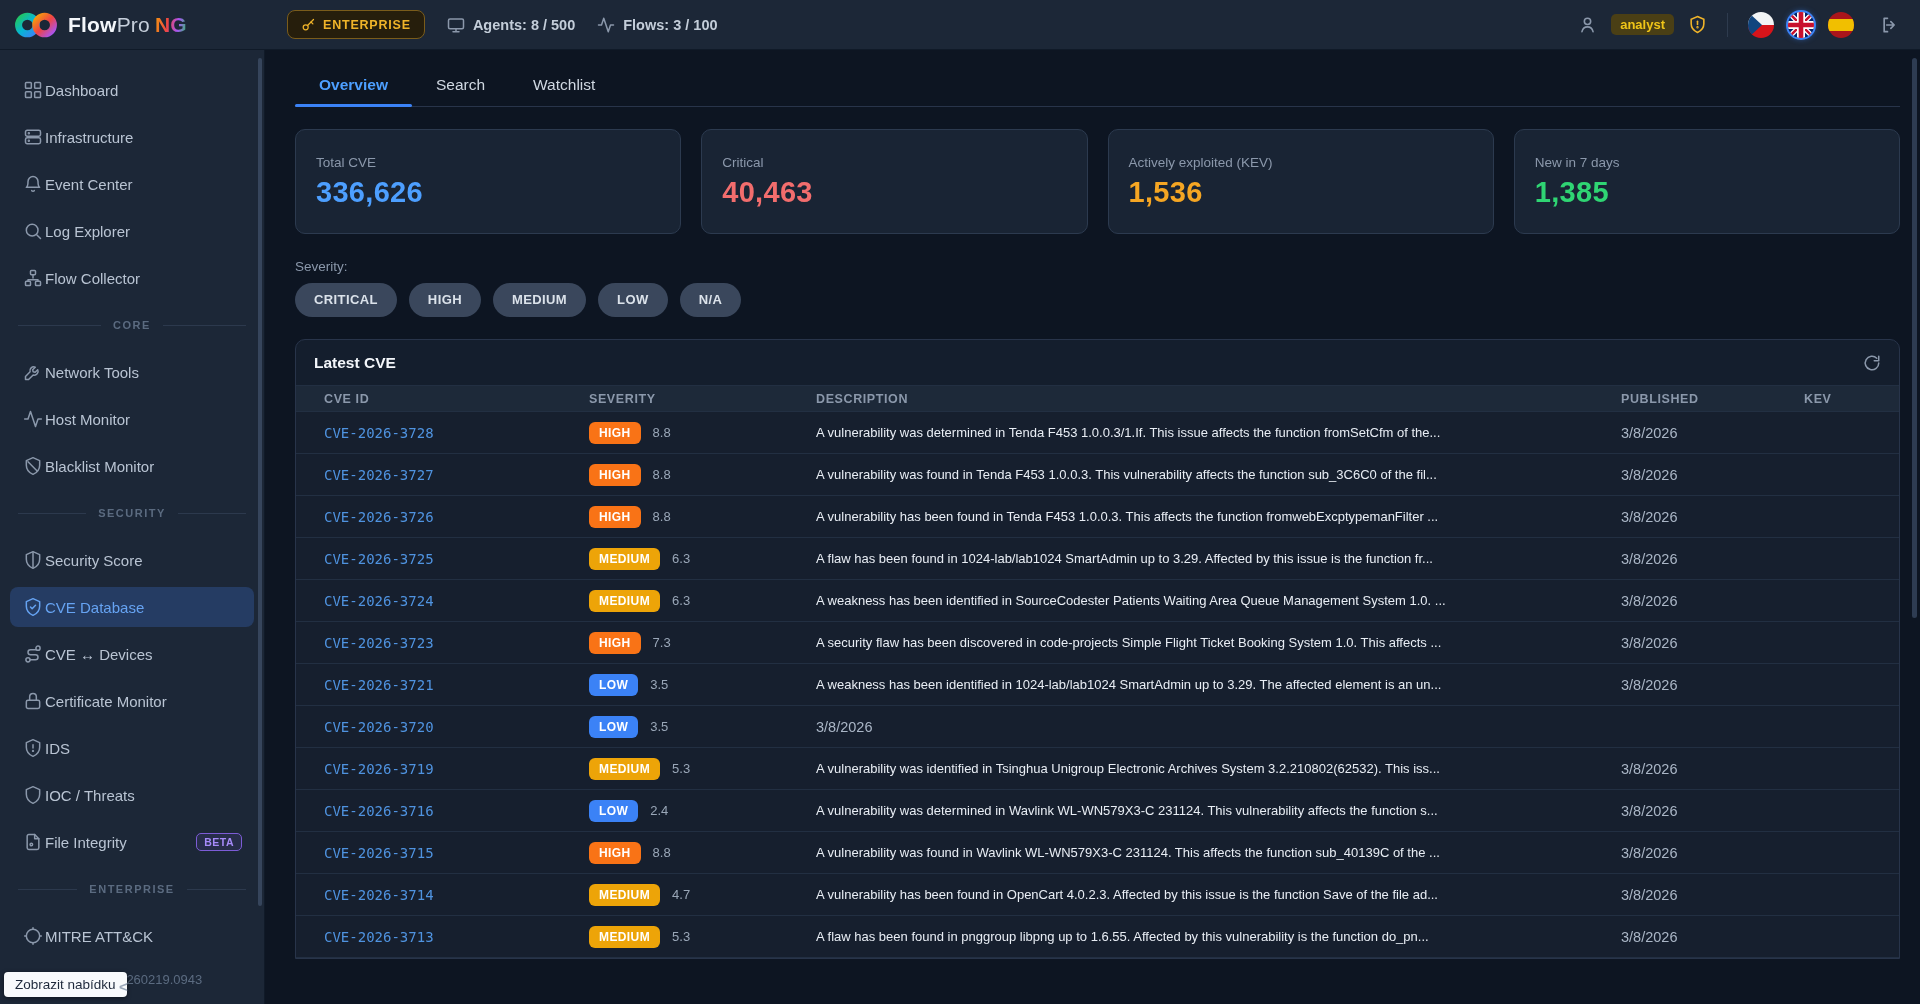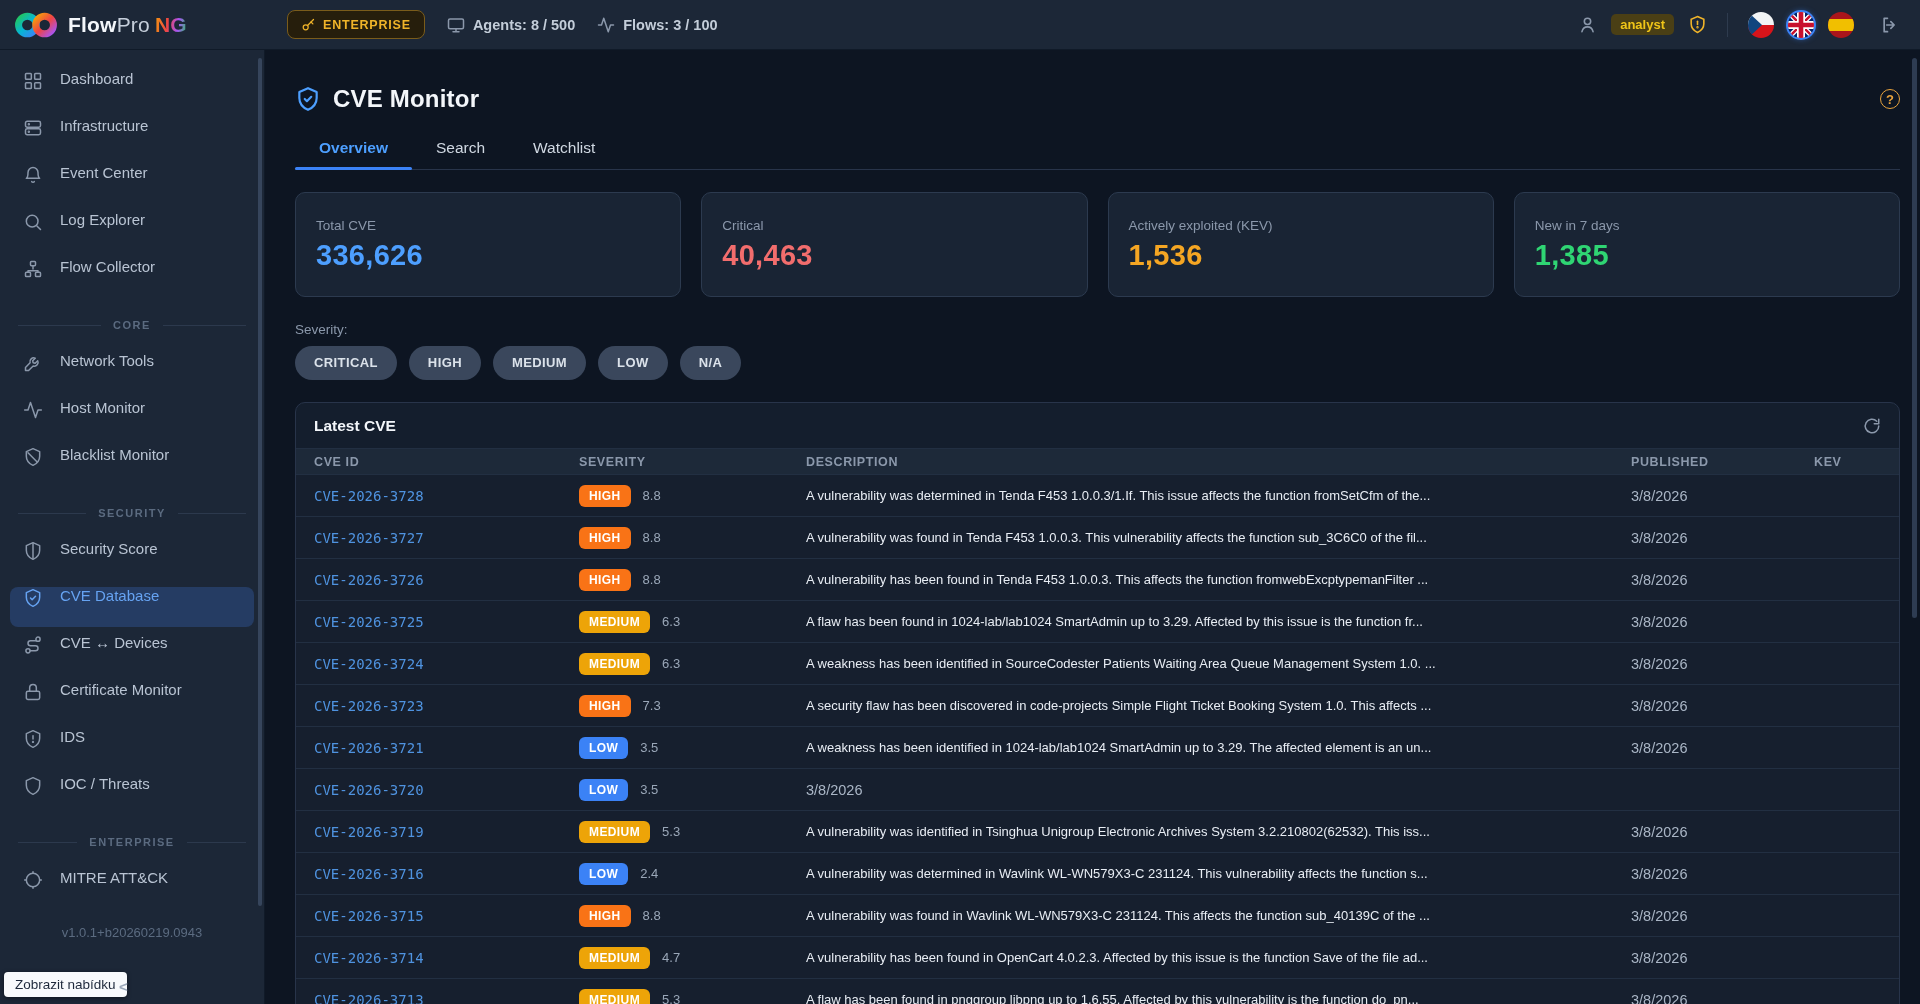--- a/index.html
+++ b/index.html
@@ -29,21 +29,21 @@
   .flag svg { display:block; }
   .flag.active { box-shadow:0 0 0 2px #3b82f6, 0 0 6px rgba(59,130,246,.8); }
   .icon-btn { display:flex; align-items:center; color:#8b98ab; cursor:pointer; }
 
   
   .layout { display:flex; flex:1; min-height:0; }
 
   
   .sidebar { width:265px; flex:0 0 265px; background:#1c2737; position:relative;
     padding-top:20px; border-right:1px solid #101a28; }
-  .nav-item { display:flex; gap:15px; height:40px; margin:0 10px 7px 10px;
+  .nav-item { display:flex; align-items:center; height:40px; margin:0 10px 7px 10px;
     padding-left:13px; border-radius:8px; color:#b9c4d3; font-size:15px; cursor:pointer; }
   .nav-item .nicon { width:22px; height:22px; color:#8b98ab; display:flex; align-items:center; }
   .nav-item.active { background:#253c63; color:#66a3f2; }
   .nav-item.active .nicon { color:#66a3f2; }
   .nav-section { display:flex; align-items:center; gap:12px; height:40px; margin:0 18px 7px 18px;
     color:#5b6b80; font-size:11px; font-weight:bold; letter-spacing:1.5px; }
   .nav-section::before,.nav-section::after { content:""; flex:1; height:1px; background:#2c394d; }
   .beta-badge { margin-left:auto; margin-right:12px; border:1px solid #7c5cd6; color:#a78bfa;
     background:rgba(124,92,214,.12); font-size:10.5px; font-weight:bold; letter-spacing:.5px;
     padding:2px 7px; border-radius:5px; }
@@ -76,21 +76,21 @@
     height:34px; line-height:34px; padding:0 19px; border-radius:17px; cursor:pointer; }
 
   .panel { margin-top:22px; background:#141e2d; border:1px solid #28344a; border-radius:10px 10px 0 0;
     height:620px; display:flex; flex-direction:column; overflow:hidden; }
   .panel-head { height:46px; flex:0 0 46px; display:flex; align-items:center; padding:0 18px;
     border-bottom:1px solid #222f42; }
   .panel-title { color:#f3f6fa; font-size:15.5px; font-weight:bold; }
   .refresh-btn { margin-left:auto; color:#8b98ab; cursor:pointer; display:flex; }
 
   .trow { display:grid; grid-template-columns:265px 227px 1fr 183px 67px; align-items:center;
-    padding:0 18px; }
+    padding:0 28px; }
   .thead { height:37px; background:#1d2939; border-bottom:1px solid #222f42; }
   .thead span { color:#8b98ab; font-size:12.5px; font-weight:bold; letter-spacing:.6px; }
   .tbody-row { height:42px; border-bottom:1px solid #222f42; background:#161f2e; }
   .cve-id { color:#4f93e0; font-family:"DejaVu Sans Mono","Liberation Mono",monospace; font-size:14px; cursor:pointer; }
   .sev-cell { display:flex; align-items:center; gap:12px; }
   .sev-badge { color:#fff; font-size:12px; font-weight:bold; letter-spacing:.4px; padding:4px 10px; border-radius:6px; }
   .score { color:#9aa7b8; font-size:13px; }
   .desc { color:#e8edf4; font-size:13px; white-space:nowrap; overflow:hidden; }
   .pub { color:#aab6c6; font-size:14.5px; }
 
@@ -333,46 +333,49 @@
             <span>IDS</span>
           </div>
           <div class="nav-item">
             <span class="nicon">
               <svg fill="none" stroke="currentColor" stroke-width="1.8" stroke-linecap="round" stroke-linejoin="round" width="20" height="20" viewBox="0 0 24 24">
                 <path d="M12 2l8 3.5V11c0 5-3.4 8.9-8 11-4.6-2.1-8-6-8-11V5.5z"></path>
               </svg>
             </span>
             <span>IOC / Threats</span>
           </div>
+          <div class="nav-item">
+            <span class="nicon">
+              <svg fill="none" stroke="currentColor" stroke-width="1.8" stroke-linecap="round" stroke-linejoin="round" width="20" height="20" viewBox="0 0 24 24">
+                <path d="M14 3H7a2 2 0 0 0-2 2v14a2 2 0 0 0 2 2h10a2 2 0 0 0 2-2V8z"></path>
+                <polyline points="14 3 14 8 19 8"></polyline>
+                <circle cx="10" cy="15" r="1.5"></circle>
+              </svg>
+            </span>
+            <span>File Integrity</span>
+            <span class="beta-badge">BETA</span>
+          </div>
           <div class="nav-section">
             <span>ENTERPRISE</span>
           </div>
           <div class="nav-item">
             <span class="nicon">
               <svg fill="none" stroke="currentColor" stroke-width="1.8" stroke-linecap="round" stroke-linejoin="round" width="20" height="20" viewBox="0 0 24 24">
                 <circle cx="12" cy="12" r="8"></circle>
                 <path d="M12 4V2M12 22v-2M4 12H2M22 12h-2"></path>
               </svg>
             </span>
             <span>MITRE ATT&amp;CK</span>
           </div>
         </nav>
       <div class="version">v1.0.1+b20260219.0943</div>
       <div class="side-scroll"></div>
     </aside>
 
     <main class="main">
-      <div class="page-head">
-        <svg width="26" height="26" viewBox="0 0 24 24" fill="none" stroke="#4d9fff" stroke-width="2" stroke-linecap="round" stroke-linejoin="round">
-          <path d="M12 2l8 3.5V11c0 5-3.4 8.9-8 11-4.6-2.1-8-6-8-11V5.5z"></path>
-            <polyline points="9 12 11 14 15 10"></polyline>
-        </svg>
-        <span class="page-title">CVE Monitor</span>
-        <span class="help-btn">?</span>
-      </div>
 
       <div class="tabs" id="tabs">
           <div class="tab active">Overview</div>
           <div class="tab">Search</div>
           <div class="tab">Watchlist</div>
         </div>
 
       <div class="stats" id="stats">
           <div class="stat-card">
             <div class="stat-label">Total CVE</div>

